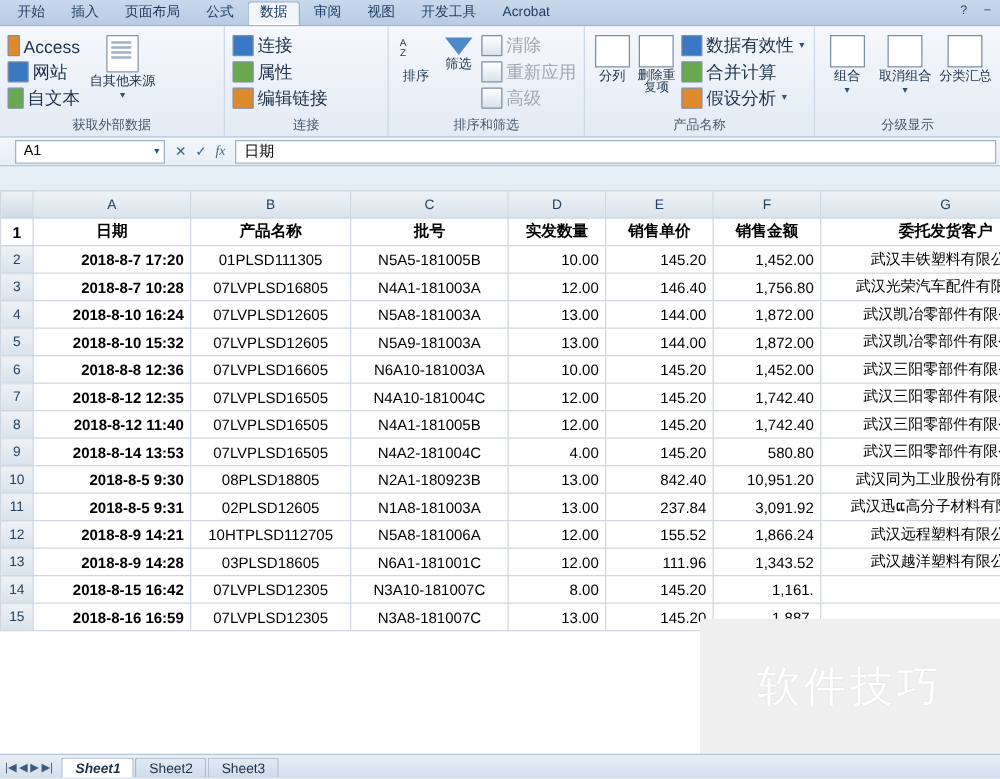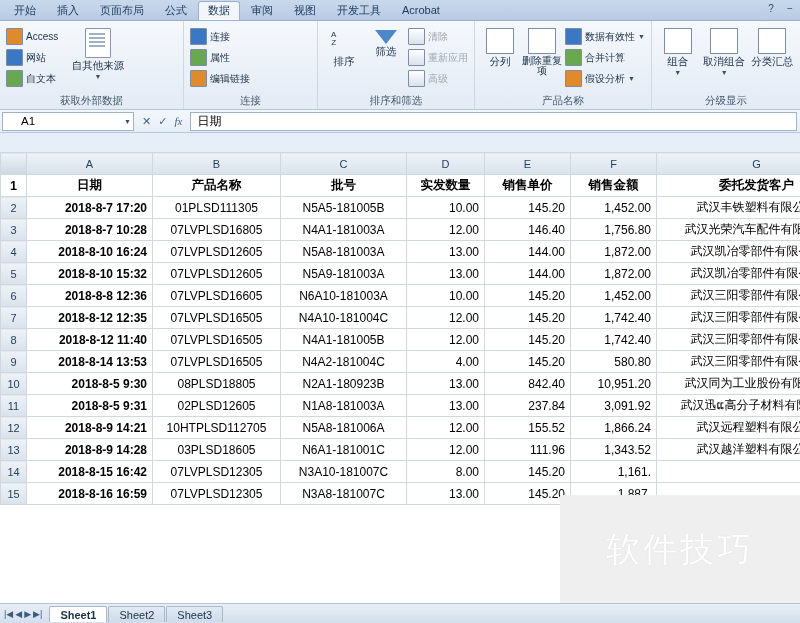--- a/index.html
+++ b/index.html
@@ -104,21 +104,21 @@
   }
   .bigbtn .lbl { font-size: 10.5px; margin-top: 2px; color: #1c3category; color:#1b3149;}
   .smallrow {
     display: flex;
     align-items: center;
     gap: 3px;
     height: 21px;
     padding: 0 2px;
     white-space: nowrap;
   }
-  .smallrow .lbl { font-size: 10px; color: #1b3149; }
+  .smallrow .lbl { font-size: 14px; color: #1b3149; }
   .smallcol { display: flex; flex-direction: column; justify-content: center; }
   .disabled .lbl, .disabled { color: #a0a8b0 !important; }
 
   
   .ic { display: inline-block; position: relative; }
   .ic-sq { width: 15px; height: 15px; border: 1px solid #7d8ea2; background: linear-gradient(#ffffff,#d8e2ee); border-radius: 1px;}
 
   .icon-doc {
     width: 24px; height: 28px; background: #fff; border: 1px solid #8796a8;
     position: relative; border-radius: 1px;
@@ -154,24 +154,24 @@
   
   .formulabar {
     height: 22px;
     background: linear-gradient(#f3f7fb, #e6eef7);
     border-bottom: 1px solid #b6c6da;
     display: flex;
     align-items: center;
     font-size: 12px;
   }
   .namebox {
-    width: 110px; height: 17px; margin-left: 2px;
+    width: 110px; height: 17px; margin-left: 12px;
     background: #fff; border: 1px solid #9eb3c9;
     display: flex; align-items: center; justify-content: space-between;
-    padding: 0 2px 0 18px; font-size: 11.5px; color: #000;
+    padding: 0 2px 0 6px; font-size: 11.5px; color: #000;
   }
   .fx-tools { display: flex; align-items: center; gap: 7px; padding: 0 8px; color: #4a6party; color:#47657f; font-size: 11px;}
   .formula-input {
     flex: 1; height: 17px; background: #fff; border: 1px solid #9eb3c9;
     display: flex; align-items: center; padding-left: 6px; font-size: 12px; color: #000;
     margin-right: 3px;
   }
 
   
   .gridwrap {
@@ -265,21 +265,21 @@
     gap: 1px;
   }
   .navarrows { display: flex; gap: 2px; margin-right: 6px; color: #3c5b7d; font-size: 9px; }
   .stab {
     padding: 2px 10px 1px 10px;
     border: 1px solid #a9b7c6;
     border-bottom: none;
     border-radius: 2px 2px 0 0;
     background: linear-gradient(#e2eaf4, #cfdbea);
   }
-  .stab.active { background: #ffffff; font-weight: bold; }
+  .stab.active { background: #ffffff; font-weight: bold; font-style: italic; }
 </style>
 </head>
 <body>
 
 <div id="app">
 
   <div class="tabbar">
     <div class="tab">开始</div>
     <div class="tab">插入</div>
     <div class="tab">页面布局</div>

